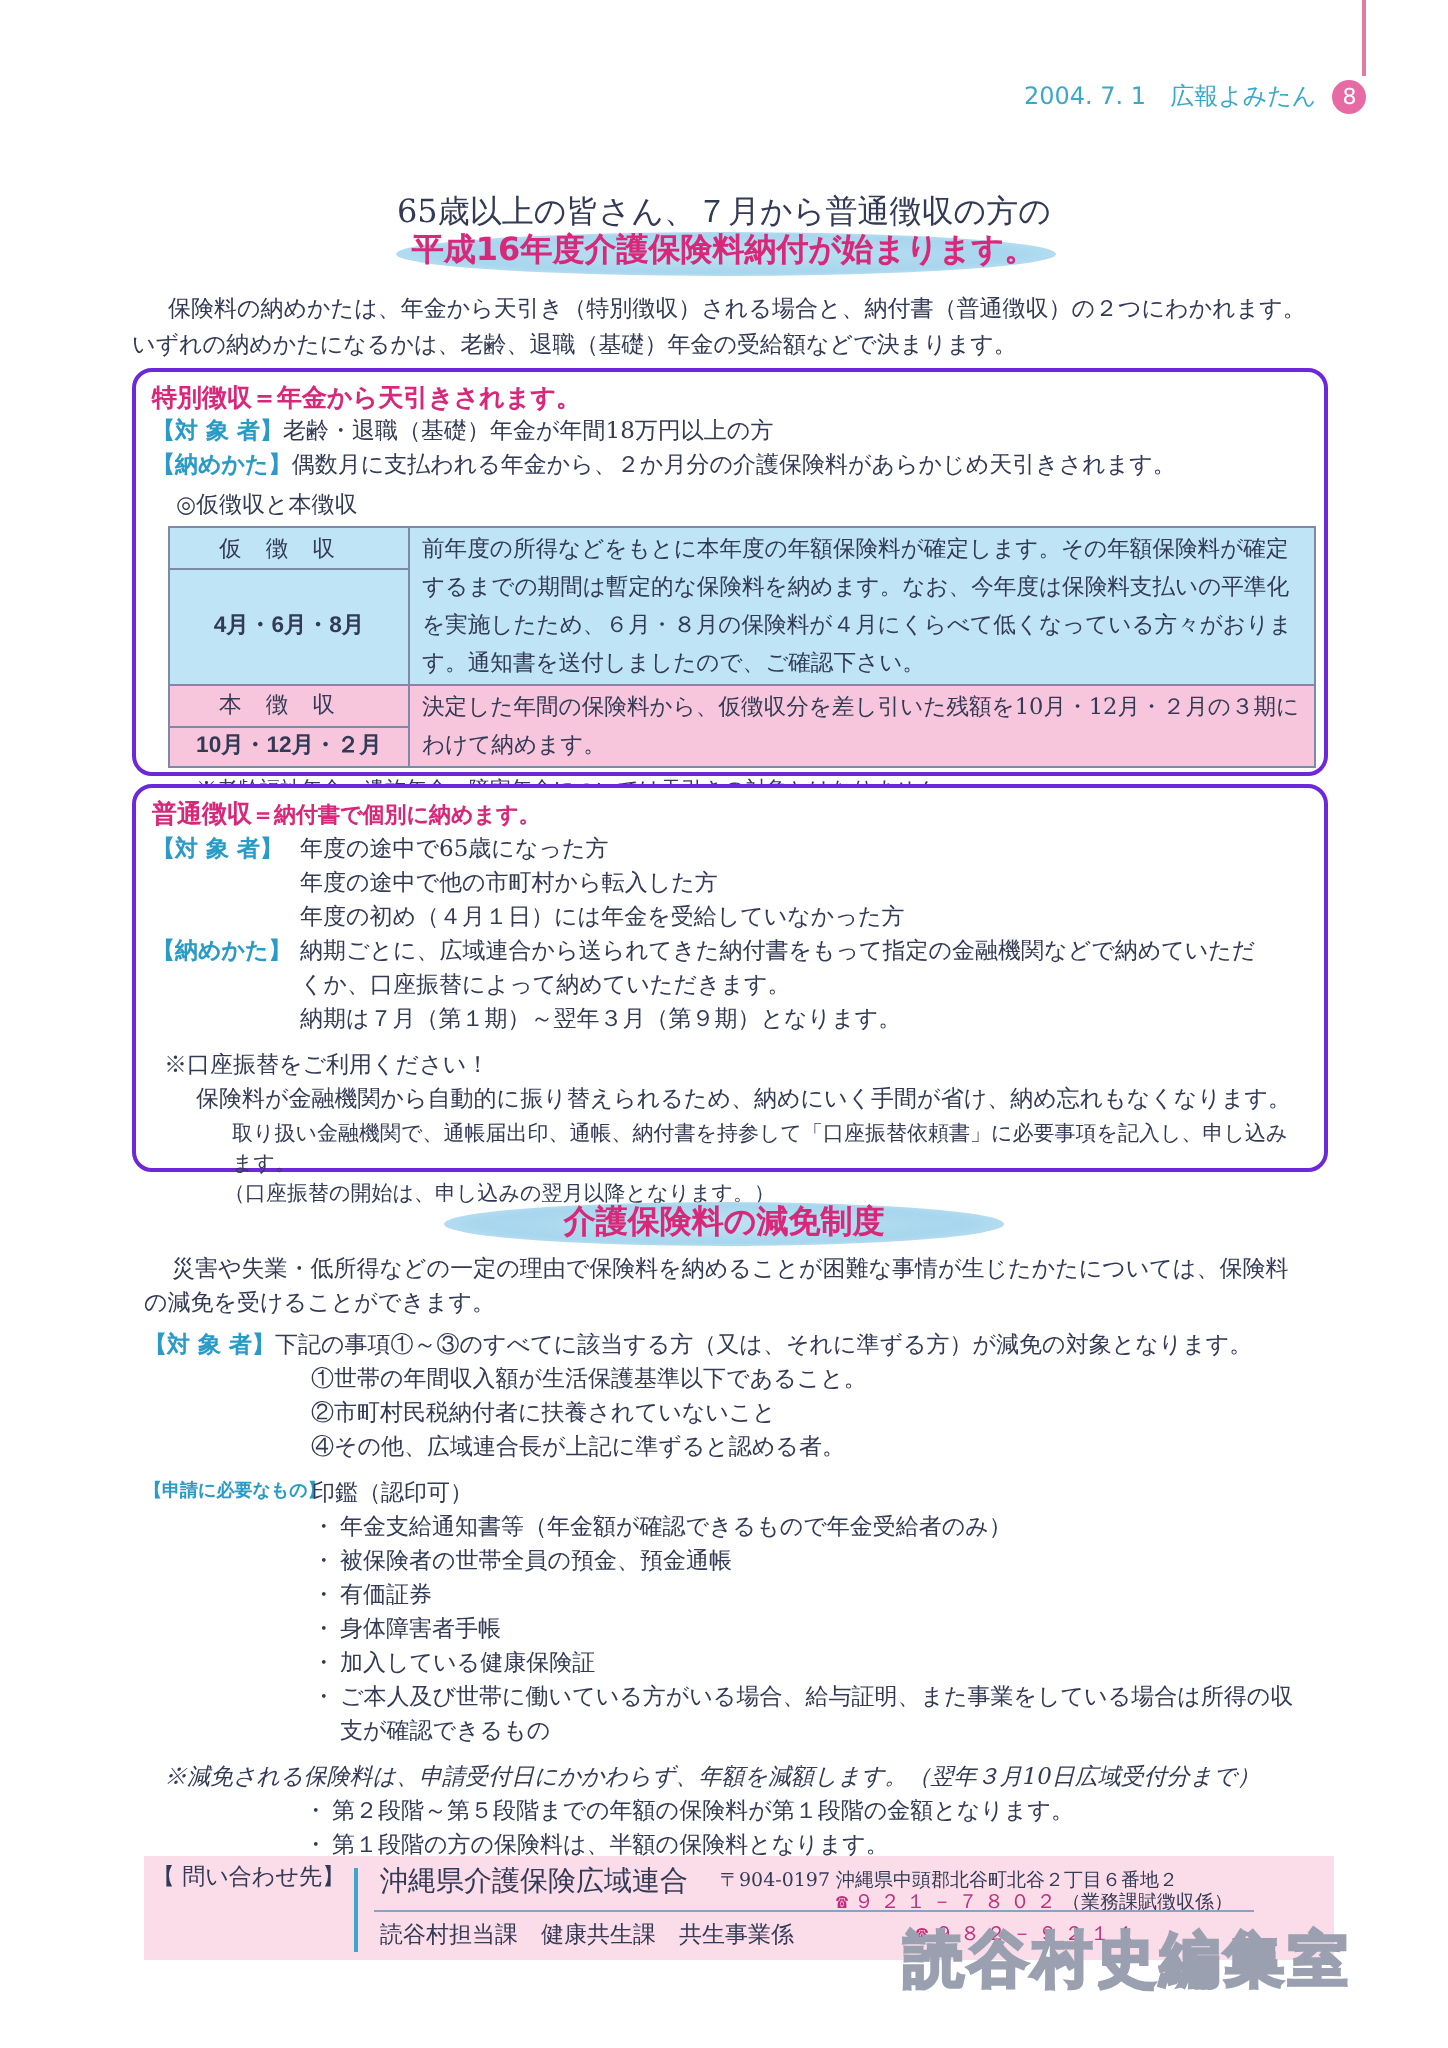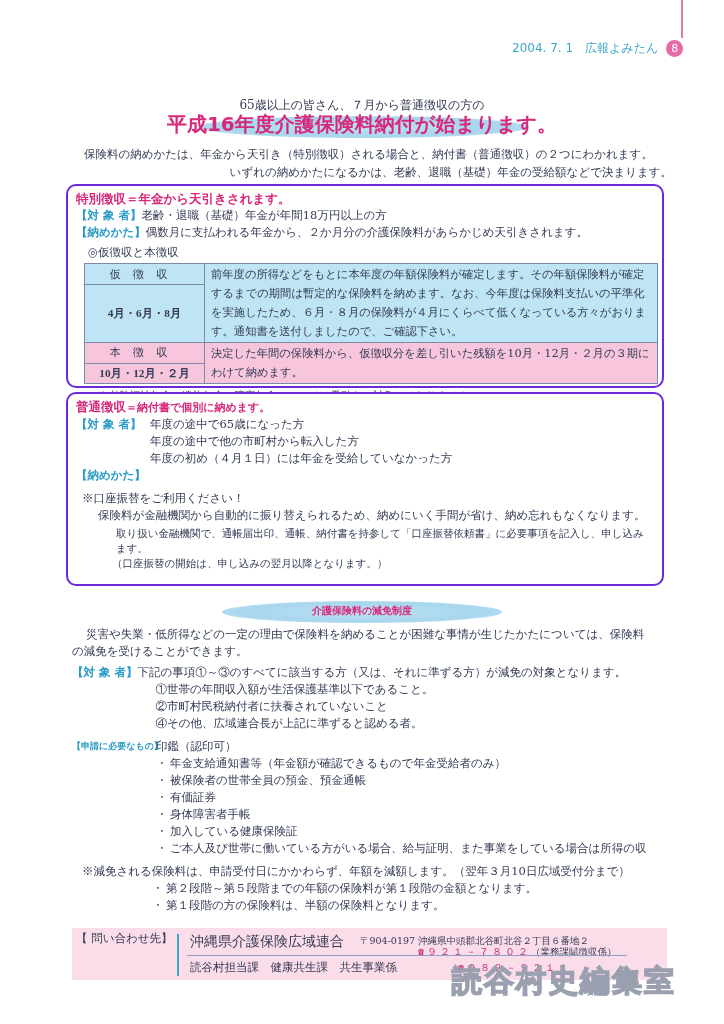--- a/index.html
+++ b/index.html
@@ -3,36 +3,36 @@
 <meta charset="utf-8">
 <style>
   * { box-sizing: border-box; margin: 0; padding: 0; }
   html, body { width: 724px; height: 1024px; background: #ffffff; overflow: hidden; }
   body { position: relative; font-family: "DejaVu Serif", "Liberation Serif", serif; color: #333a55; font-size: 11.5px; line-height: 17px; }
 
   .topline { position: absolute; left: 681px; top: 0; width: 2px; height: 38px; background: #e07aa6; }
   .header { position: absolute; top: 40px; left: 512px; display: flex; align-items: center; gap: 12px; color: #3aa8c8; font-family: "DejaVu Sans", "Liberation Sans", sans-serif; font-size: 12px; }
   .page-num { width: 17px; height: 17px; border-radius: 50%; background: #e86aa4; color: #fff; font-size: 11px; display: flex; align-items: center; justify-content: center; margin-left: -4px; }
 
-  .subtitle { position: absolute; top: 97px; left: 0; width: 724px; text-align: center; font-size: 12px; color: #333a55; }
+  .subtitle { position: absolute; top: 97px; left: 0; width: 724px; text-align: center; font-size: 16px; color: #333a55; }
   .banner { position: absolute; left: 198px; width: 330px; height: 22px; border-radius: 50%; background: radial-gradient(ellipse at center, #bfe2f3 0%, #a7d6ee 60%, #d3ecf8 100%); }
-  .banner-text { position: absolute; left: 0; width: 724px; text-align: center; font-family: "DejaVu Sans", "Liberation Sans", sans-serif; font-weight: bold; color: #d8287a; font-size: 20px; }
+  .banner-text { position: absolute; left: 0; width: 724px; text-align: center; font-family: "DejaVu Sans", "Liberation Sans", sans-serif; font-weight: bold; color: #d8287a; font-size: 16px; }
 
   .para { position: absolute; left: 72px; width: 600px; font-size: 11.5px; line-height: 18px; }
   .para .indent { display: inline-block; width: 12px; }
 
   .box { position: absolute; left: 66px; width: 598px; border: 2px solid #6d28d9; border-radius: 10px; background: #fff; }
   .box-title { font-family: "DejaVu Sans", "Liberation Sans", sans-serif; font-weight: bold; color: #d8287a; font-size: 12.5px; }
   .box-title small { font-size: 11px; }
   .lbl { font-family: "DejaVu Sans", "Liberation Sans", sans-serif; color: #2a9bc6; font-weight: bold; font-size: 11.5px; white-space: pre; }
   .row { display: flex; line-height: 17px; }
 
   table.kt { border-collapse: collapse; margin-left: 8px; width: 574px; font-size: 11.3px; }
   table.kt td { border: 1px solid #7c8aa8; vertical-align: middle; }
-  table.kt td.k { width: 120px; text-align: center; font-family: Liberation Serif, serif; font-weight: bold; color: #333a55; }
+  table.kt td.k { width: 120px; text-align: center; font-family: Liberation Sans, sans-serif; font-weight: bold; color: #333a55; }
   table.kt td.kh { font-family: "DejaVu Serif", "Liberation Serif", serif; font-weight: normal; letter-spacing: 12px; }
   table.kt td.v { padding: 1px 6px; line-height: 19px; }
   .blue td { background: #bfe4f6; }
   .pink td { background: #f7c6dc; margin-top: 36px; }
 
   .note { font-size: 10.5px; color: #333a55; }
   .small { font-size: 10.5px; line-height: 15px; }
 
   .sec2 { position: absolute; left: 72px; width: 600px; }
   .bul { position: relative; padding-left: 14px; }
@@ -54,21 +54,21 @@
   <span>広報よみたん</span>
   <span class="page-num">8</span>
 </div>
 
 <div class="subtitle">65歳以上の皆さん、７月から普通徴収の方の</div>
 <div class="banner" style="top:116px;"></div>
 <div class="banner-text" style="top:116px;">平成16年度介護保険料納付が始まります。</div>
 
 <div class="para" style="top:145px;">
   <div><span class="indent"></span><span>保険料の納めかたは、年金から天引き（特別徴収）される場合と、納付書（普通徴収）の２つにわかれます。</span></div>
-  <div style="margin-left:-6px;text-align:right;">いずれの納めかたになるかは、老齢、退職（基礎）年金の受給額などで決まります。</div>
+  <div style="margin-left:-6px;">いずれの納めかたになるかは、老齢、退職（基礎）年金の受給額などで決まります。</div>
 </div>
 
 <div class="box" style="top:184px; height:204px; padding:4px 8px;">
   <div class="box-title">特別徴収＝年金から天引きされます。</div>
   <div class="row">
     <span class="lbl">【対 象 者】</span>
     <span>老齢・退職（基礎）年金が年間18万円以上の方</span>
   </div>
   <div class="row">
     <span class="lbl">【納めかた】</span>
@@ -103,29 +103,34 @@
   <div class="row">
     <span class="lbl" style="width:74px;">【対 象 者】</span>
     <div>
       <div>年度の途中で65歳になった方</div>
       <div>年度の途中で他の市町村から転入した方</div>
       <div>年度の初め（４月１日）には年金を受給していなかった方</div>
     </div>
   </div>
   <div class="row">
     <span class="lbl" style="width:74px;">【納めかた】</span>
+    <div>
+      <div>納期ごとに、広域連合から送られてきた納付書をもって指定の金融機関などで納めていただ</div>
+      <div>くか、口座振替によって納めていただきます。</div>
+      <div>納期は７月（第１期）～翌年３月（第９期）となります。</div>
+    </div>
   </div>
   <div style="margin-top:6px; margin-left:6px;">※口座振替をご利用ください！</div>
   <div style="margin-left:22px;">保険料が金融機関から自動的に振り替えられるため、納めにいく手間が省け、納め忘れもなくなります。</div>
   <div class="small" style="margin-left:40px; margin-top:2px;">取り扱い金融機関で、通帳届出印、通帳、納付書を持参して「口座振替依頼書」に必要事項を記入し、申し込みます。</div>
   <div class="small" style="margin-left:36px;">（口座振替の開始は、申し込みの翌月以降となります。）</div>
 </div>
 
 <div class="banner" style="top:601px; left:222px; width:280px;"></div>
-<div class="banner-text" style="top:602px; font-size:10px;">介護保険料の減免制度</div>
+<div class="banner-text" style="top:602px; font-size:16px;">介護保険料の減免制度</div>
 
 <div class="sec2" style="top:626px;">
   <div><span class="indent" style="display:inline-block;width:14px;"></span><span>災害や失業・低所得などの一定の理由で保険料を納めることが困難な事情が生じたかたについては、保険料</span></div>
   <div>の減免を受けることができます。</div>
 
   <div class="row" style="margin-top:4px;">
     <span class="lbl">【対 象 者】</span>
     <div>
       <div>下記の事項①～③のすべてに該当する方（又は、それに準ずる方）が減免の対象となります。</div>
       <div style="margin-left:18px;">
@@ -139,24 +144,25 @@
   <div class="row" style="margin-top:6px;">
     <span class="lbl" style="font-size:9px; width:84px;">【申請に必要なもの】</span>
     <div>
       <div>印鑑（認印可）</div>
       <div class="bul">年金支給通知書等（年金額が確認できるもので年金受給者のみ）</div>
       <div class="bul">被保険者の世帯全員の預金、預金通帳</div>
       <div class="bul">有価証券</div>
       <div class="bul">身体障害者手帳</div>
       <div class="bul">加入している健康保険証</div>
       <div class="bul">ご本人及び世帯に働いている方がいる場合、給与証明、また事業をしている場合は所得の収</div>
+      <div style="padding-left:14px;">支が確認できるもの</div>
     </div>
   </div>
 
-  <div style="margin-top:6px; margin-left:10px;">※減免される保険料は、申請受付日にかかわらず、年額を減額します。（翌年３月10日広域受付分まで）</div>
+  <div style="margin-top:6px; margin-left:10px;font-style:italic;">※減免される保険料は、申請受付日にかかわらず、年額を減額します。（翌年３月10日広域受付分まで）</div>
   <div style="margin-left:80px;">
     <div class="bul">第２段階～第５段階までの年額の保険料が第１段階の金額となります。</div>
     <div class="bul">第１段階の方の保険料は、半額の保険料となります。</div>
   </div>
 </div>
 
 <div class="contact">
   <div style="position:absolute; left:4px; top:2px; color:#333a55;">【 問い合わせ先】</div>
   <div class="vbar"></div>
   <div style="position:absolute; left:118px; top:5px; font-size:14px;">沖縄県介護保険広域連合</div>

